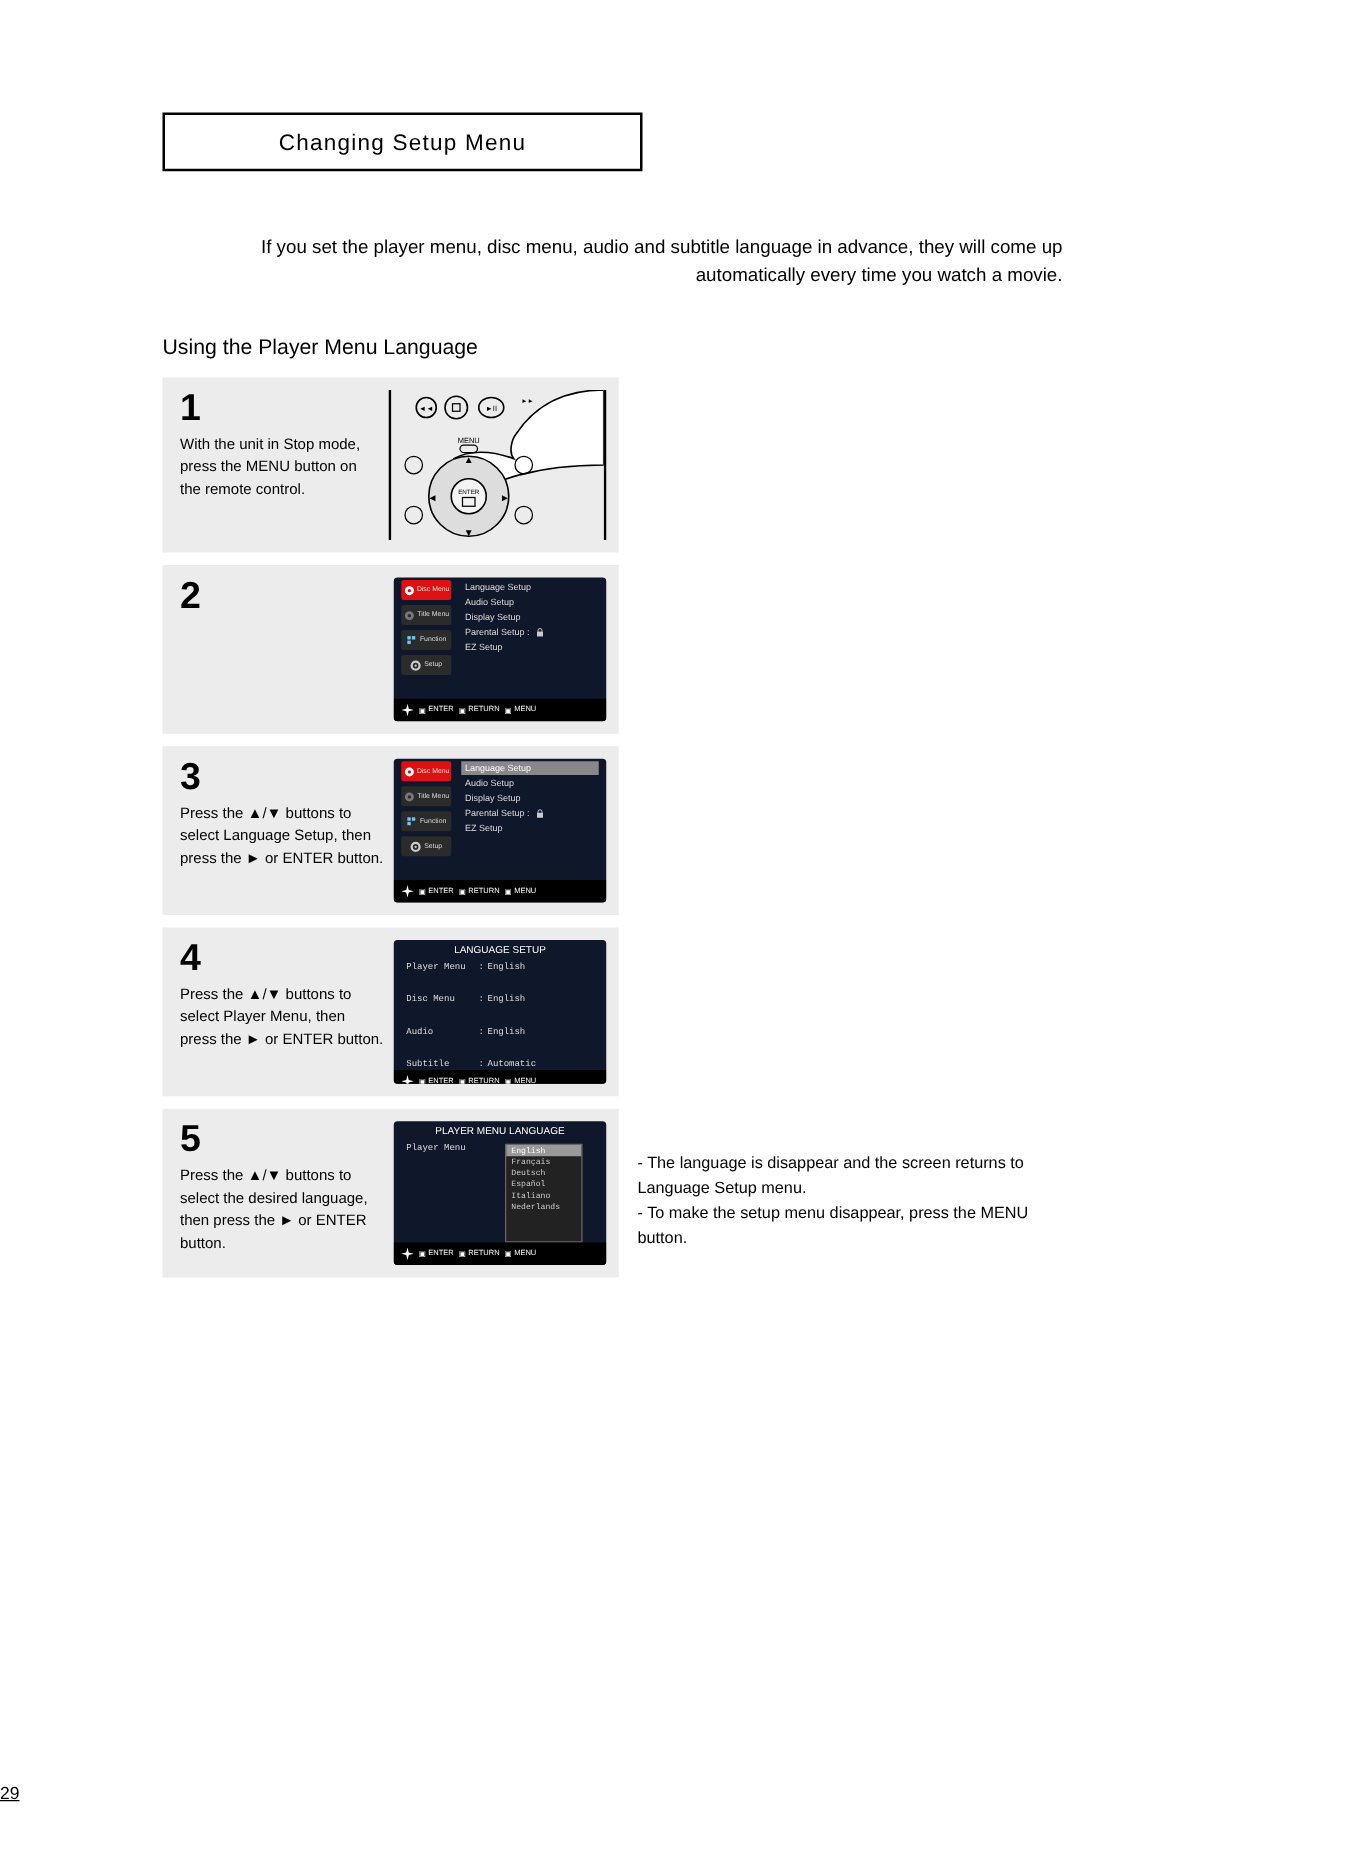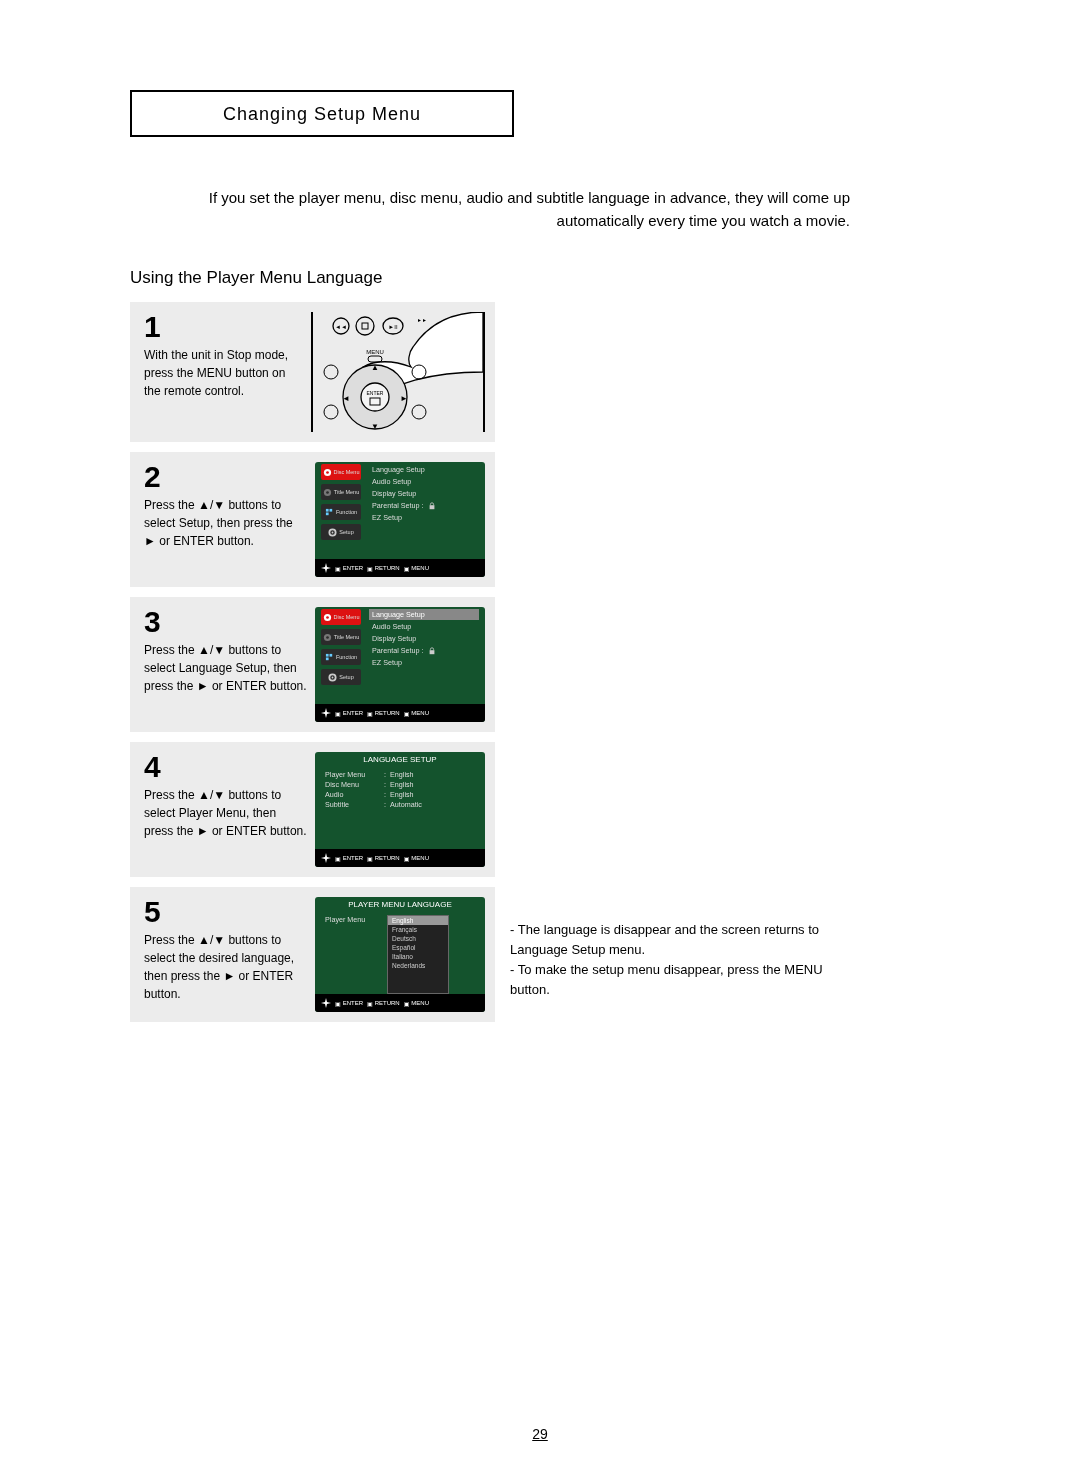--- a/index.html
+++ b/index.html
@@ -12,42 +12,42 @@
   .step{background:#ececec;display:flex;align-items:stretch;margin-bottom:10px;height:135px;padding:10px 10px 10px 14px;box-sizing:border-box;}
   .step.tall{height:140px;}
   .step-left{width:165px;padding-right:8px;}
   .step-num{font-size:30px;font-weight:700;line-height:1;margin-bottom:4px;font-family:Arial,sans-serif;}
   .step-text{font-size:12px;line-height:1.5;}
   .step-right{flex:1;display:flex;align-items:center;justify-content:center;}
   
   .remote{width:170px;height:120px;border-left:2px solid #000;border-right:2px solid #000;position:relative;background:#ececec;}
   .remote svg{position:absolute;}
   
-  .screen{background:#14532d;color:#fff;width:170px;height:115px;border-radius:3px;position:relative;font-size:8px;overflow:hidden;display:flex;flex-direction:column;justify-content:space-between;}
+  .screen{background:#0f172a;color:#fff;width:170px;height:115px;border-radius:3px;position:relative;font-size:8px;overflow:hidden;display:flex;flex-direction:column;justify-content:space-between;}
   .screen-header{font-size:8px;text-align:center;padding:3px 0 2px 0;color:#fff;}
   .screen-body{flex:1;display:flex;padding:2px 6px;}
   .screen-sidebar{width:42px;display:flex;flex-direction:column;gap:4px;}
   .side-ico{width:40px;height:16px;background:#2b2b2b;border-radius:2px;display:flex;align-items:center;justify-content:center;font-size:5.5px;color:#ddd;gap:2px;}
   .side-ico.active{background:#d11;}
   .side-ico svg{width:9px;height:9px;flex:none;}
   .screen-list{flex:1;padding-left:6px;display:flex;flex-direction:column;gap:1px;}
   .screen-list .row{font-size:7.2px;padding:1px 3px;color:#ddd;display:flex;align-items:center;gap:3px;}
   .screen-list .row.hl{background:#888;color:#fff;}
-  .screen-list-full{padding:4px 10px 0 10px;display:flex;flex-direction:column;gap:1px;flex:1;}
+  .screen-list-full{padding:4px 10px 0 10px;display:flex;flex-direction:column;gap:18px;flex:1;font-family:Liberation Mono, monospace;}
   .screen-list-full .row{font-size:7.2px;color:#ddd;display:flex;}
   .screen-list-full .row .label{width:55px;}
   .screen-list-full .row .colon{width:10px;text-align:center;}
   .screen-footer{background:#000;color:#fff;font-size:6px;padding:4px 6px;display:flex;align-items:center;gap:4px;}
   .fbtn{display:inline-flex;align-items:center;gap:2px;}
   .dpad{width:10px;height:10px;}
   .lang-box{background:#222;border:1px solid #666;width:60px;margin-left:6px;}
   .lang-box .opt{font-size:6.5px;padding:1px 4px;color:#ccc;}
   .lang-box .opt.sel{background:#999;color:#fff;}
   .sidenote{position:absolute;left:510px;top:920px;width:350px;font-size:13px;line-height:1.55;}
-  .pagenum{position:absolute;bottom:40px;left:0;right:0;text-align:center;font-size:14px;text-decoration:underline;}
+  .pagenum{position:absolute;bottom:40px;left:0;right:0;font-size:14px;text-decoration:underline;}
   .lock{width:10px;height:8px;}
 </style>
 </head>
 <body>
 
 <div class="page">
 
   <div class="chapter-box">Changing Setup Menu</div>
 
   <div class="intro">If you set the player menu, disc menu, audio and subtitle language in advance, they will come up automatically every time you watch a movie.</div>
@@ -93,21 +93,20 @@
             <circle cx="106" cy="60" r="7" fill="none" stroke="#000"></circle>
             <circle cx="106" cy="100" r="7" fill="none" stroke="#000"></circle>
           </svg>
         </div>
       </div>
     </div>
 
     <div class="step">
       <div class="step-left">
         <div class="step-num">2</div>
-        <div class="step-text">Press the ▲/▼ buttons to select Setup, then press the ► or ENTER button.</div>
       </div>
       <div class="step-right">
         <div class="screen">
           <div class="screen-body">
             <div class="screen-sidebar">
               <div class="side-ico active">
                   <svg viewBox="0 0 10 10">
                     <circle cx="5" cy="5" r="4" fill="#fff"></circle>
                     <circle cx="5" cy="5" r="1.5" fill="#d11"></circle>
                   </svg>

